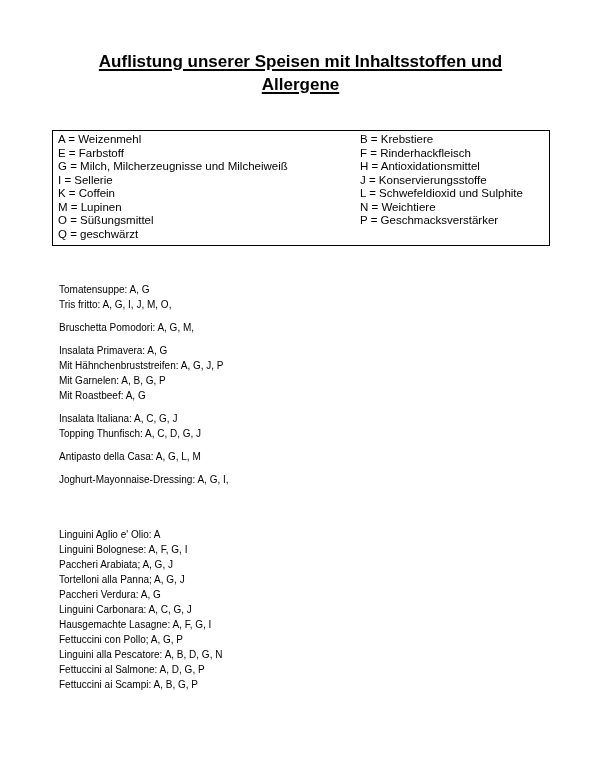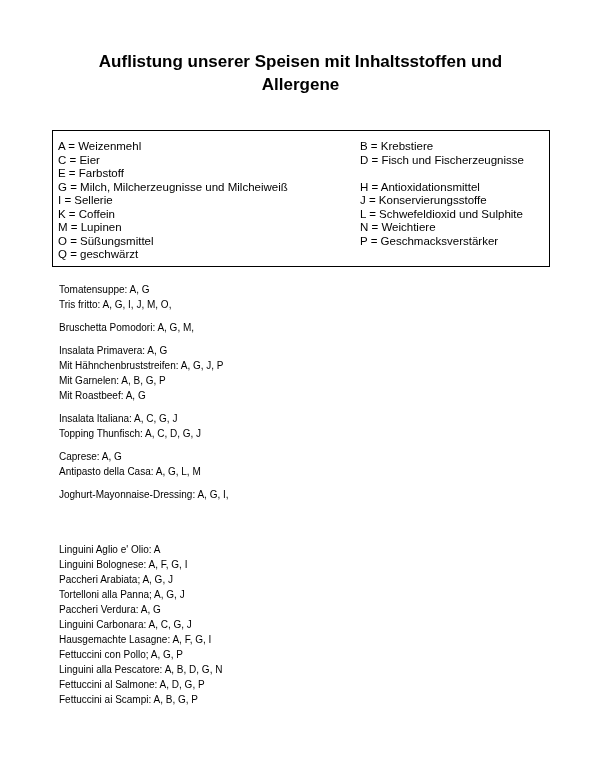--- a/index.html
+++ b/index.html
@@ -18,31 +18,32 @@
     left: 0;
     width: 100%;
     margin: 0;
     text-align: center;
     font-size: 17px;
     font-weight: bold;
     line-height: 23px;
   }
   .title span {
     display: block;
+    text-decoration: underline;
     text-decoration-thickness: 2px;
     text-underline-offset: 2px;
   }
   .legend {
     position: absolute;
     left: 52px;
     top: 130px;
     width: 498px;
     box-sizing: border-box;
     border: 1px solid #000000;
-    padding: 9px 4px 4px 5px;
+    padding: 2px 4px 4px 5px;
     font-size: 11.5px;
     line-height: 13.5px;
   }
   .legend-row { display: flex; }
   .legend-left { flex: 0 0 302px; white-space: nowrap; }
   .legend-right { flex: 1; white-space: nowrap; }
   .menu {
     position: absolute;
     left: 59px;
     top: 282px;
@@ -63,25 +64,22 @@
     <span>Auflistung unserer Speisen mit Inhaltsstoffen und</span>
     <span>Allergene</span>
   </h1>
 
   <div class="legend">
       <div class="legend-row">
         <span class="legend-left">A = Weizenmehl</span>
         <span class="legend-right">B = Krebstiere</span>
       </div>
       <div class="legend-row">
-        <span class="legend-left">C = Eier</span>
-        <span class="legend-right">D = Fisch und Fischerzeugnisse</span>
-      </div>
-      <div class="legend-row">
         <span class="legend-left">E = Farbstoff</span>
+        <span class="legend-right">F = Rinderhackfleisch</span>
       </div>
       <div class="legend-row">
         <span class="legend-left">G = Milch, Milcherzeugnisse und Milcheiweiß</span>
         <span class="legend-right">H = Antioxidationsmittel</span>
       </div>
       <div class="legend-row">
         <span class="legend-left">I = Sellerie</span>
         <span class="legend-right">J = Konservierungsstoffe</span>
       </div>
       <div class="legend-row">
@@ -114,21 +112,20 @@
         <p class="menu-line">Insalata Primavera: A, G</p>
         <p class="menu-line">Mit Hähnchenbruststreifen: A, G, J, P</p>
         <p class="menu-line">Mit Garnelen: A, B, G, P</p>
         <p class="menu-line">Mit Roastbeef: A, G</p>
       </div>
       <div class="menu-group">
         <p class="menu-line">Insalata Italiana: A, C, G, J</p>
         <p class="menu-line">Topping Thunfisch: A, C, D, G, J</p>
       </div>
       <div class="menu-group">
-        <p class="menu-line">Caprese: A, G</p>
         <p class="menu-line">Antipasto della Casa: A, G, L, M</p>
       </div>
       <div class="menu-group gap-large">
         <p class="menu-line">Joghurt-Mayonnaise-Dressing: A, G, I,</p>
       </div>
       <div class="menu-group gap-none">
         <p class="menu-line">Linguini Aglio e' Olio: A</p>
         <p class="menu-line">Linguini Bolognese: A, F, G, I</p>
         <p class="menu-line">Paccheri Arabiata; A, G, J</p>
         <p class="menu-line">Tortelloni alla Panna; A, G, J</p>

